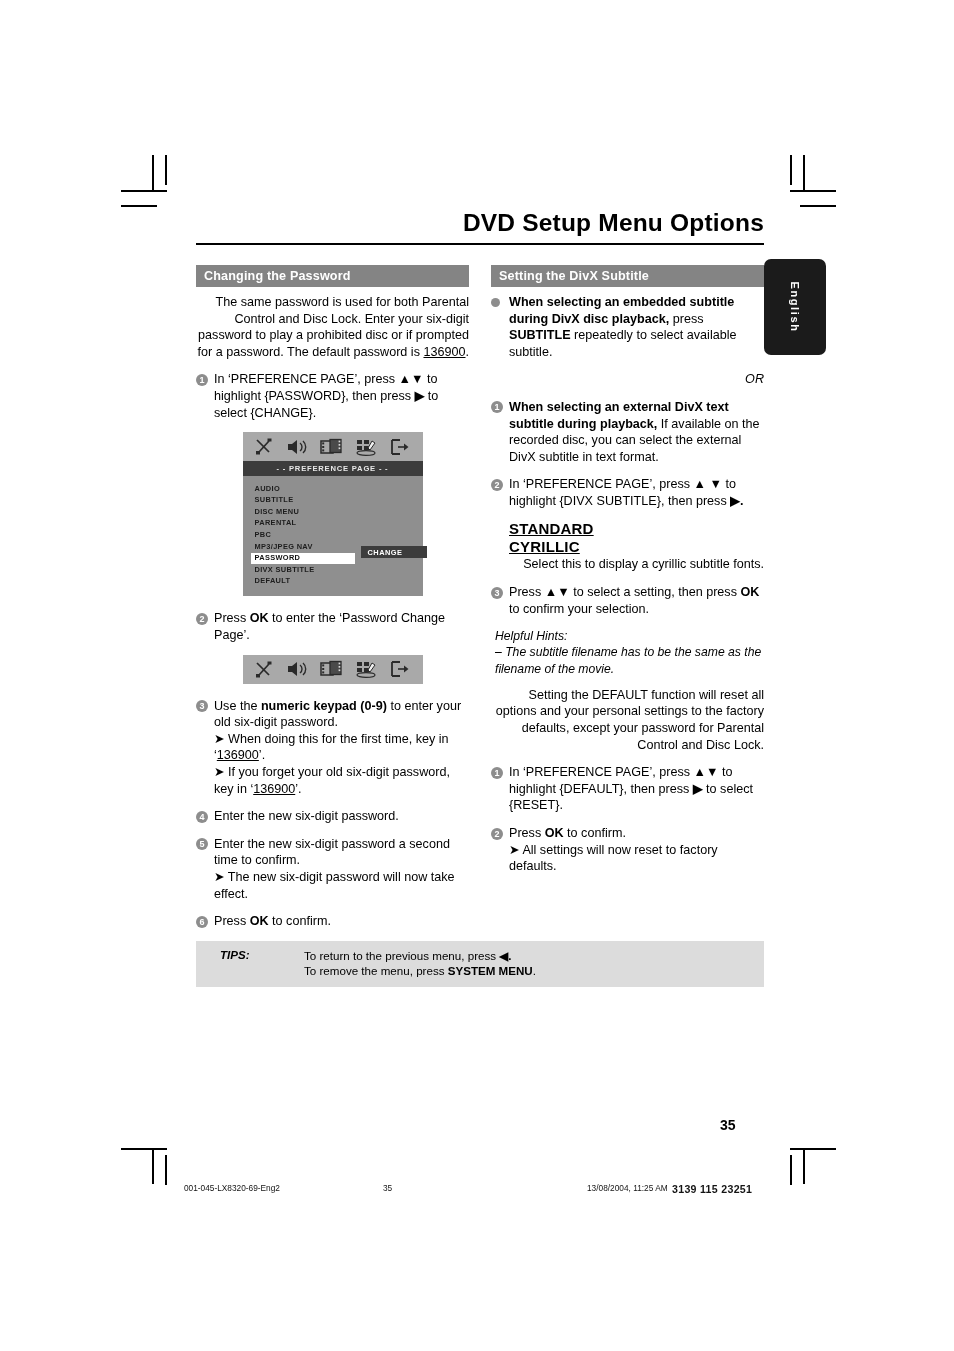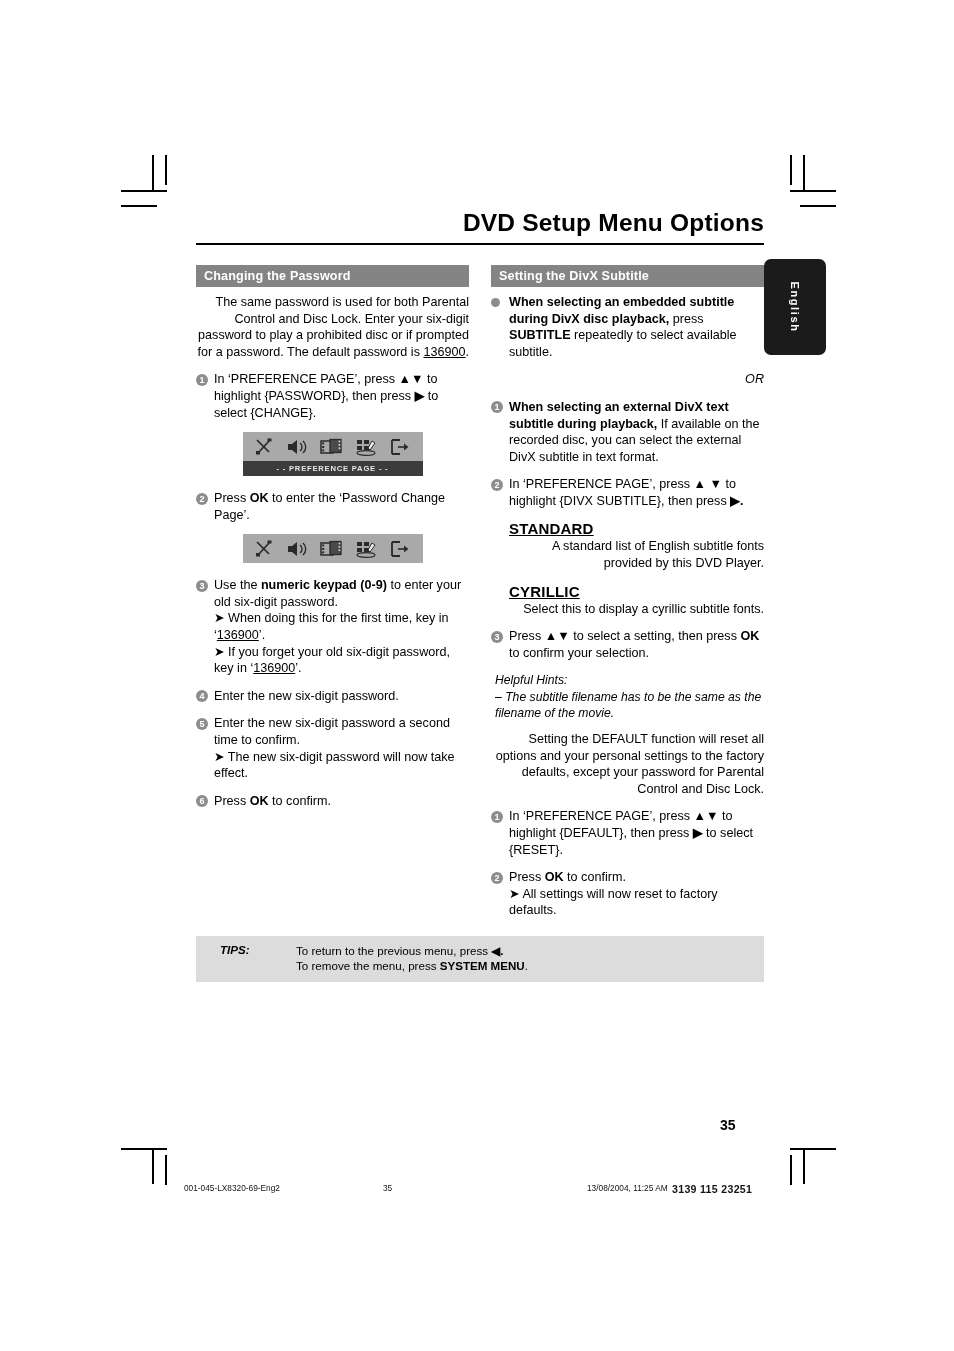--- a/index.html
+++ b/index.html
@@ -221,25 +221,26 @@
     color: #111;
     font-size: 7.4px;
     font-weight: bold;
     text-align: center;
     padding: 1px 0;
     letter-spacing: .4px;
   }
 
   
   .tips {
-    margin-top: 6px;
+    margin-top: 0;
     background: #dcdcdc;
     display: flex;
     padding: 7px 0 8px 24px;
     width: 568px;
+    gap: 8px;
   }
   .tips-label {
     font-size: 11.6px;
     font-weight: bold;
     font-style: italic;
     width: 76px;
     flex: none;
   }
   .tips-body { font-size: 11.6px; line-height: 15.4px; }
 
@@ -345,20 +346,34 @@
             <path d="M13 10 L17 3 L20 5 L15 12 Z" fill="#f0f0f0" stroke="#2a2a2a" stroke-width="1"></path>
             <ellipse cx="11" cy="15" rx="9" ry="2.4" fill="none" stroke="#2a2a2a" stroke-width="1.2"></ellipse>
           </svg>
           <svg width="21" height="18" viewBox="0 0 21 18">
             <path d="M2 2 L10 2 M2 2 L2 16 M2 16 L10 16" stroke="#2a2a2a" stroke-width="1.8" fill="none"></path>
             <path d="M8 9 L17 9" stroke="#2a2a2a" stroke-width="1.6"></path>
             <path d="M14 5.5 L18.5 9 L14 12.5 Z" fill="#2a2a2a"></path>
           </svg>
         </div>
         <div class="osd-titlebar">- -  PREFERENCE  PAGE  - -</div>
+        <div class="osd-body">
+          <div class="osd-list">
+            <div class="osd-item">AUDIO</div>
+            <div class="osd-item">SUBTITLE</div>
+            <div class="osd-item">DISC MENU</div>
+            <div class="osd-item">PARENTAL</div>
+            <div class="osd-item">PBC</div>
+            <div class="osd-item">MP3/JPEG NAV</div>
+            <div class="osd-item sel">PASSWORD</div>
+            <div class="osd-item">DIVX SUBTITLE</div>
+            <div class="osd-item">DEFAULT</div>
+          </div>
+          <div class="osd-chip" style="top:70px;">CHANGE</div>
+        </div>
       </div>
 
       <div class="step">
         <span class="num">2</span>
         <span>Press </span><span class="b">OK</span><span> to enter the ‘Password Change Page’.</span>
       </div>
 
       <div class="osd">
         <div class="osd-icons">
           <svg width="21" height="19" viewBox="0 0 21 19">
@@ -442,21 +457,20 @@
         <span>If available on the recorded disc, you can select the external DivX subtitle in text format.</span>
       </div>
 
       <div class="step">
         <span class="num">2</span>
         <span>In ‘PREFERENCE PAGE’, press </span><span class="b">▲ ▼</span><span> to highlight {DIVX SUBTITLE}, then press </span><span class="b">▶.</span>
       </div>
 
       <div style="padding-left:18px;">
         <div class="sub-head">STANDARD</div>
-        <p class="para">A standard list of English subtitle fonts provided by this DVD Player.</p>
         <div class="sub-head">CYRILLIC</div>
         <p class="para">Select this to display a cyrillic subtitle fonts.</p>
       </div>
 
       <div class="step">
         <span class="num">3</span>
         <span>Press </span><span class="b">▲▼</span><span> to select a setting, then press </span><span class="b">OK</span><span> to confirm your selection.</span>
       </div>
 
       <div class="hints">

